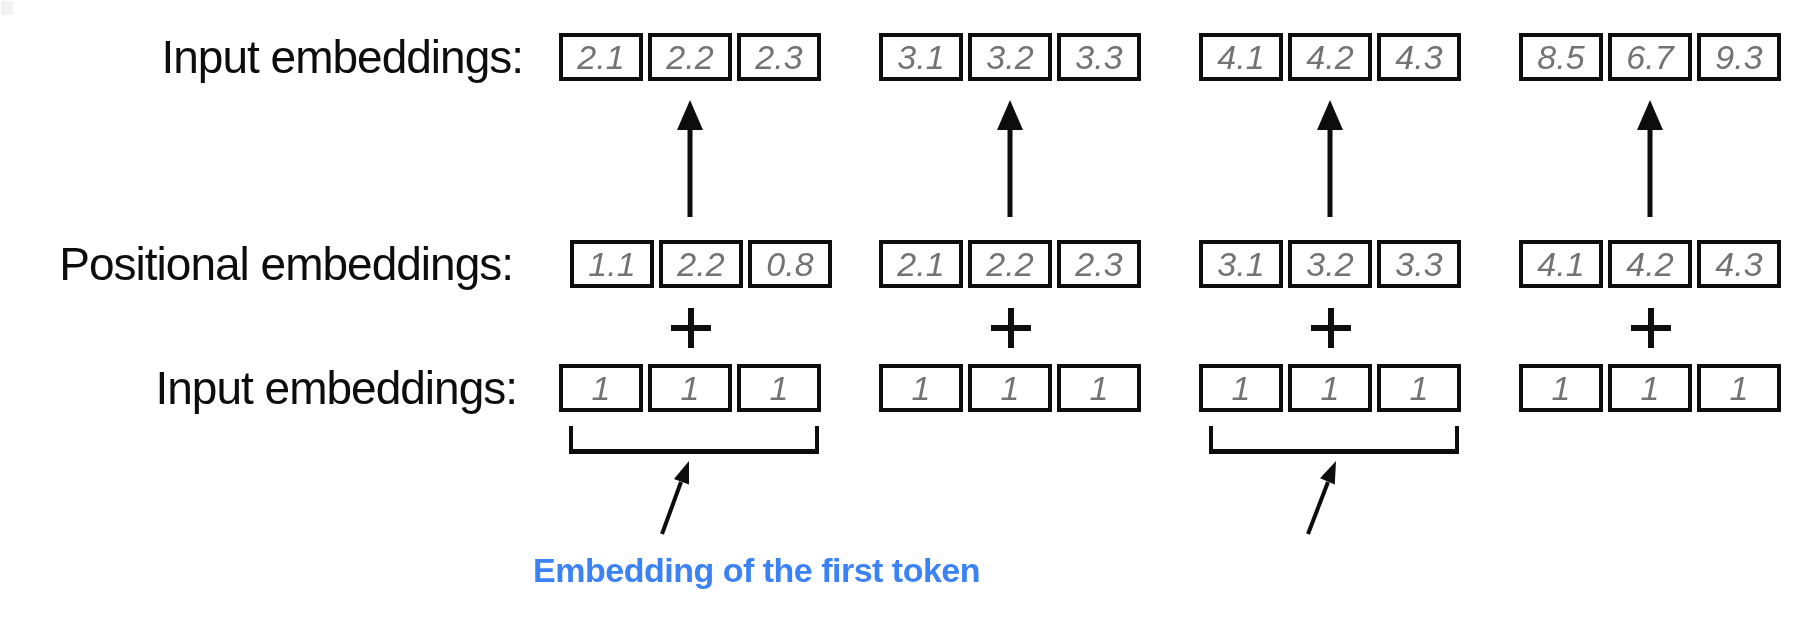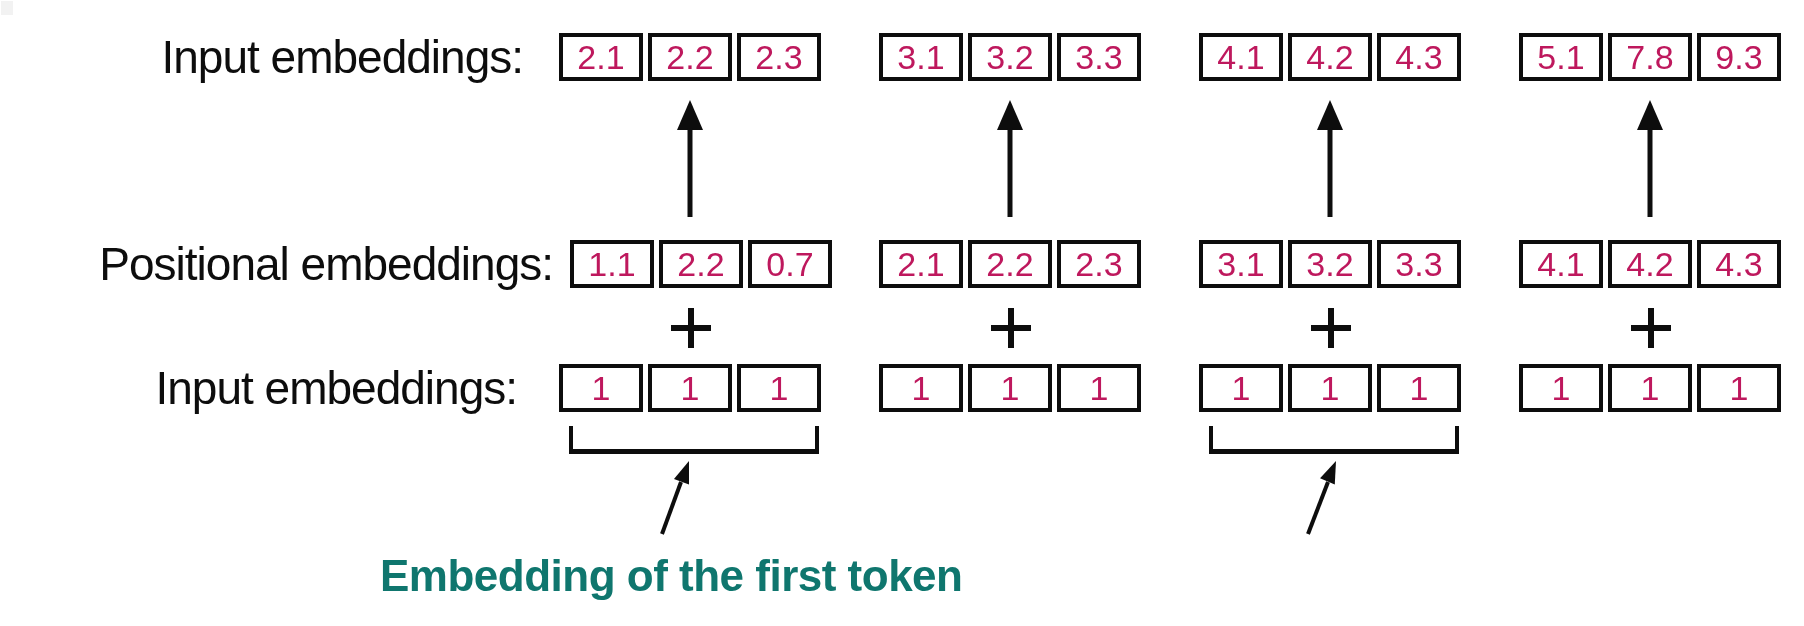--- a/index.html
+++ b/index.html
@@ -8,65 +8,65 @@
     font-family:"Liberation Sans","DejaVu Sans",sans-serif;color:#0d0d0d;
   }
   .artifact{position:absolute;left:1px;top:1px;width:12px;height:14px;background:#f2f2f2;}
   .rowlabel{
     position:absolute;left:0;text-align:right;font-size:46px;letter-spacing:-1px;
     height:48px;line-height:48px;white-space:nowrap;color:#0d0d0d;
   }
   .grp{position:absolute;display:flex;gap:5px;}
   .cell{
     width:84px;height:48px;border:4px solid #0d0d0d;box-sizing:border-box;background:#ffffff;
-    display:flex;align-items:center;justify-content:center;font-size:34px;color:#be185d;
+    display:flex;align-items:center;justify-content:center;font-size:34px;color:#737373;font-style:italic;
   }
   .uparrow{position:absolute;width:30px;height:118px;}
   .plus{position:absolute;width:40px;height:40px;}
   .plus::before{content:"";position:absolute;left:0;top:17px;width:40px;height:6px;background:#0d0d0d;}
   .plus::after{content:"";position:absolute;left:17px;top:0;width:6px;height:40px;background:#0d0d0d;}
   .bracket{
     position:absolute;width:250px;height:28px;box-sizing:border-box;
     border-left:4px solid #0d0d0d;border-right:4px solid #0d0d0d;border-bottom:5px solid #0d0d0d;
   }
   .slant{position:absolute;width:56px;height:80px;}
   .caption{
-    position:absolute;width:600px;text-align:left;font-size:44px;font-weight:bold;
-    letter-spacing:-0.5px;white-space:nowrap;color:#0f766e;
+    position:absolute;width:600px;text-align:right;font-size:34px;font-weight:bold;
+    letter-spacing:-0.5px;white-space:nowrap;color:#3b82f6;
   }
 </style>
 </head>
 <body>
 
 <div class="canvas">
 
   <div class="artifact"></div>
 
   <div class="rowlabel" style="top:33px;width:523px;">Input embeddings:</div>
-  <div class="rowlabel" style="top:240px;width:513px;margin-left:40px;">Positional embeddings:</div>
+  <div class="rowlabel" style="top:240px;width:513px;">Positional embeddings:</div>
   <div class="rowlabel" style="top:364px;width:517px;">Input embeddings:</div>
 
   <div class="grp" style="left:559px;top:33px;">
     <div class="cell">2.1</div>
     <div class="cell">2.2</div>
     <div class="cell">2.3</div>
   </div>
   <div class="grp" style="left:879px;top:33px;">
     <div class="cell">3.1</div>
     <div class="cell">3.2</div>
     <div class="cell">3.3</div>
   </div>
   <div class="grp" style="left:1199px;top:33px;">
     <div class="cell">4.1</div>
     <div class="cell">4.2</div>
     <div class="cell">4.3</div>
   </div>
   <div class="grp" style="left:1519px;top:33px;">
-    <div class="cell">5.1</div>
-    <div class="cell">7.8</div>
+    <div class="cell">8.5</div>
+    <div class="cell">6.7</div>
     <div class="cell">9.3</div>
   </div>
 
   <svg class="uparrow" style="left:675px;top:100px;" viewBox="0 0 30 118">
     <polygon points="15,0 2,30 28,30" fill="#0d0d0d"></polygon>
       <line x1="15" y1="28" x2="15" y2="117" stroke="#0d0d0d" stroke-width="5"></line>
   </svg>
   <svg class="uparrow" style="left:995px;top:100px;" viewBox="0 0 30 118">
     <polygon points="15,0 2,30 28,30" fill="#0d0d0d"></polygon>
       <line x1="15" y1="28" x2="15" y2="117" stroke="#0d0d0d" stroke-width="5"></line>
@@ -76,21 +76,21 @@
       <line x1="15" y1="28" x2="15" y2="117" stroke="#0d0d0d" stroke-width="5"></line>
   </svg>
   <svg class="uparrow" style="left:1635px;top:100px;" viewBox="0 0 30 118">
     <polygon points="15,0 2,30 28,30" fill="#0d0d0d"></polygon>
       <line x1="15" y1="28" x2="15" y2="117" stroke="#0d0d0d" stroke-width="5"></line>
   </svg>
 
   <div class="grp" style="left:559px;top:240px;padding-left:11px;">
     <div class="cell">1.1</div>
     <div class="cell">2.2</div>
-    <div class="cell">0.7</div>
+    <div class="cell">0.8</div>
   </div>
   <div class="grp" style="left:879px;top:240px;">
     <div class="cell">2.1</div>
     <div class="cell">2.2</div>
     <div class="cell">2.3</div>
   </div>
   <div class="grp" style="left:1199px;top:240px;">
     <div class="cell">3.1</div>
     <div class="cell">3.2</div>
     <div class="cell">3.3</div>

